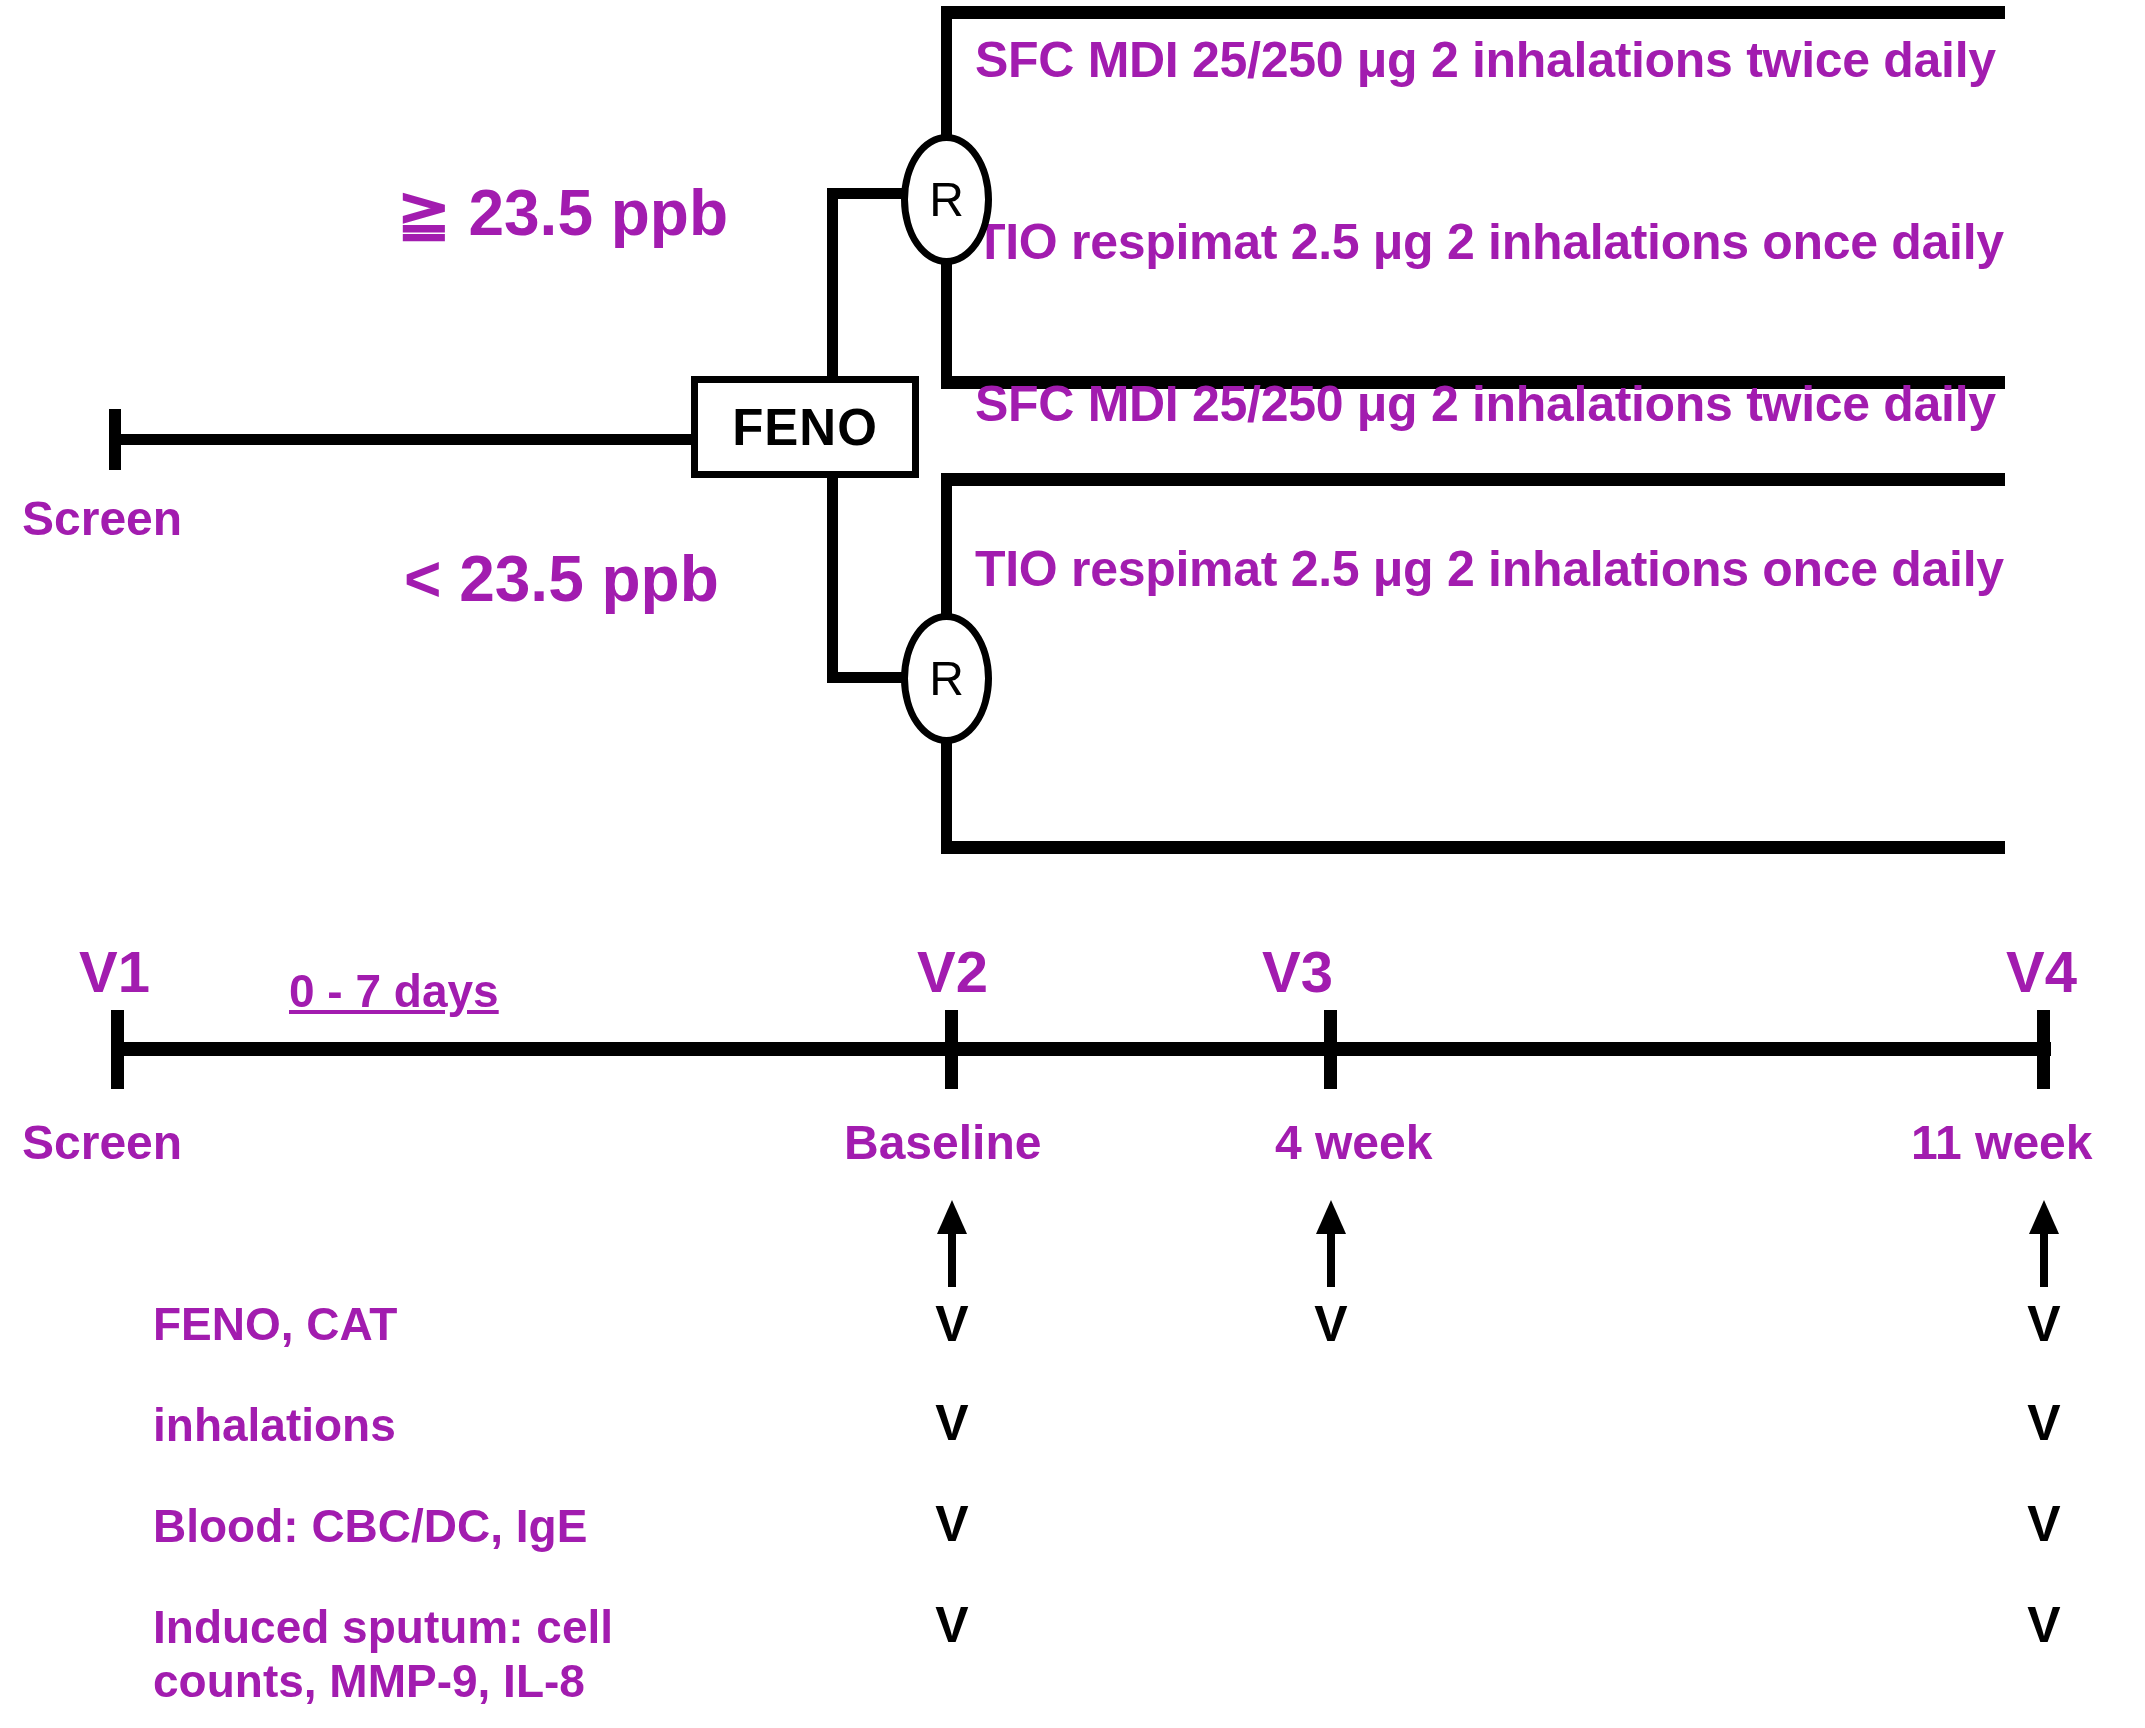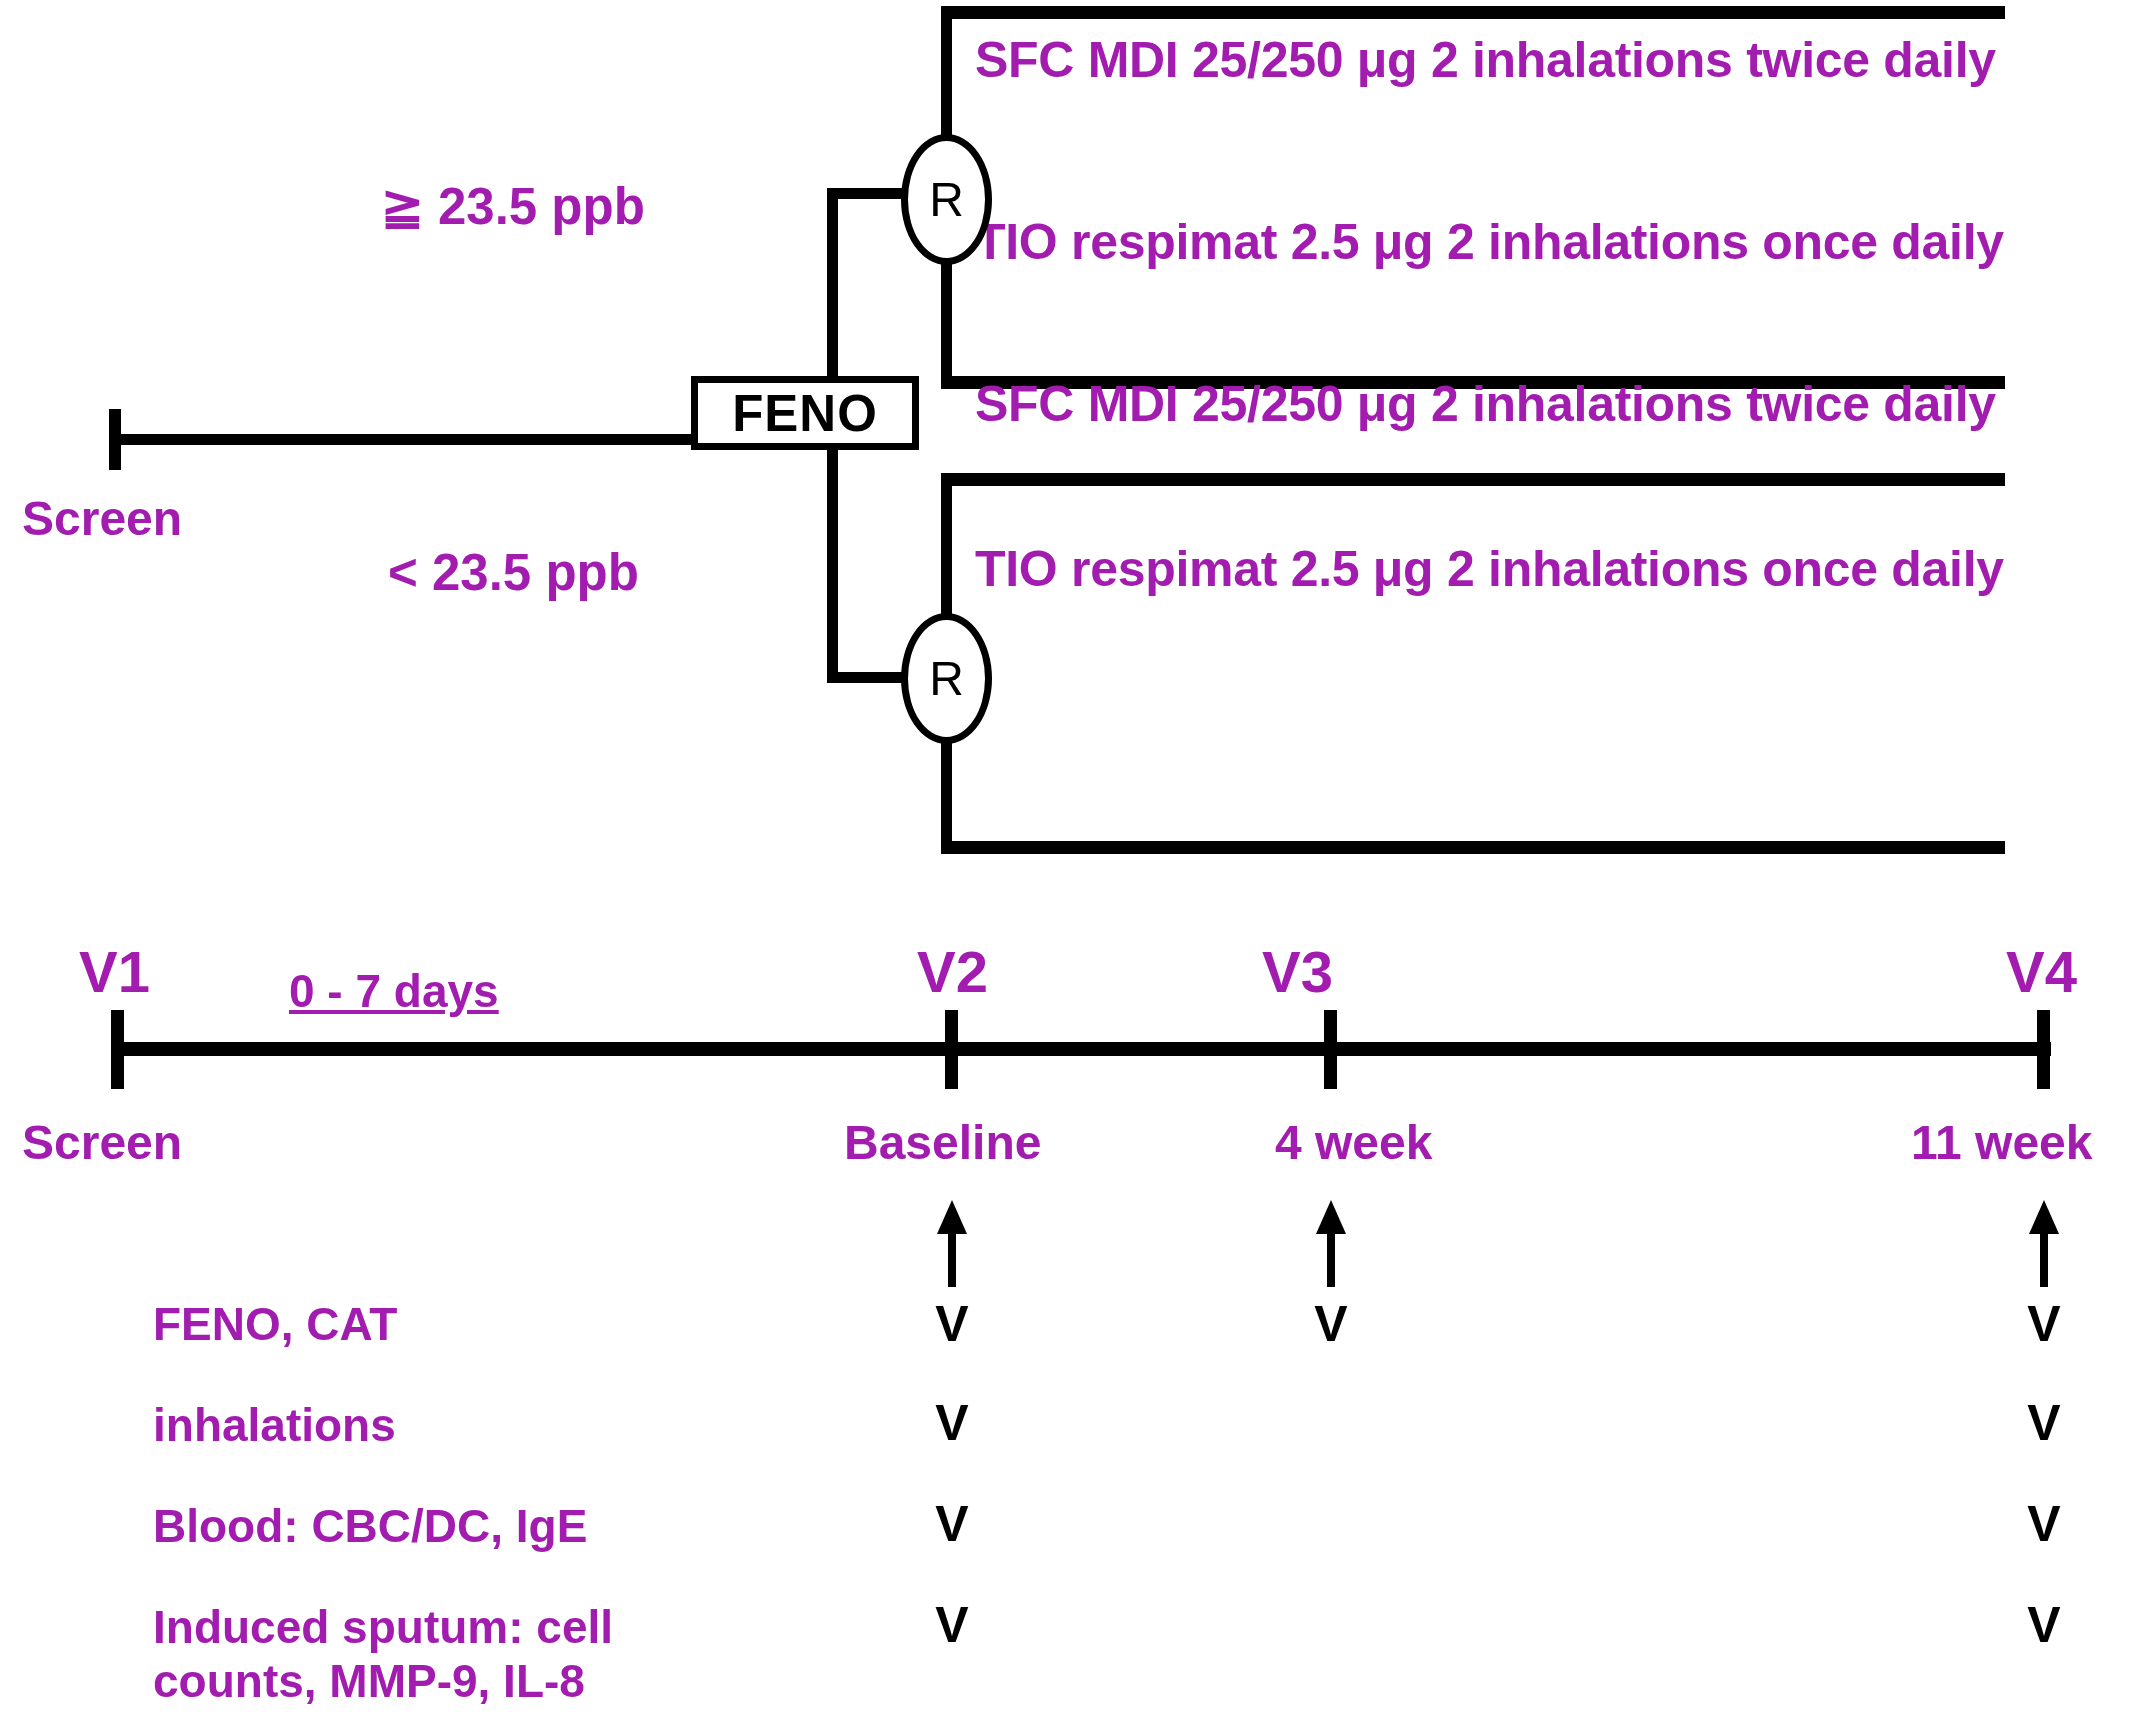--- a/index.html
+++ b/index.html
@@ -34,22 +34,23 @@
     line-height: 1;
   }
 
   
   .arm-label {
     font-size: 50px;
     font-weight: bold;
     letter-spacing: -0.3px;
   }
   .thresh-label {
-    font-size: 51px;
-    font-weight: bold;
+    font-size: 64px;
+    font-weight: bold;
+    margin-left: 16px;
   }
 
   .feno-box {
     position: absolute;
     box-sizing: border-box;
     border: 7px solid #000;
     background: #fff;
     display: flex;
     align-items: center;
     justify-content: center;
@@ -134,21 +135,21 @@
 <body>
 
 <div id="canvas">
 
   <div>
 
     <div class="vline" style="left:109px; top:409px; width:12px; height:61px;"></div>
     <div class="hline" style="left:109px; top:434px; width:584px; height:11px;"></div>
     <div class="txt screen-label" style="left:22px; top:495px;">Screen</div>
 
-    <div class="feno-box" style="left:691px; top:376px; width:228px; height:74px;">FENO</div>
+    <div class="feno-box" style="left:691px; top:376px; width:228px; height:102px;">FENO</div>
 
     <div class="vline" style="left:827px; top:188px; width:11px; height:495px;"></div>
 
     <div>
 
       <div class="txt thresh-label" style="left:381px; top:181px;">≧ 23.5 ppb</div>
 
       <div class="hline" style="left:827px; top:188px; width:89px; height:11px;"></div>
 
       <div class="r-node" style="left:901px; top:134px; width:91px; height:131px;">R</div>

